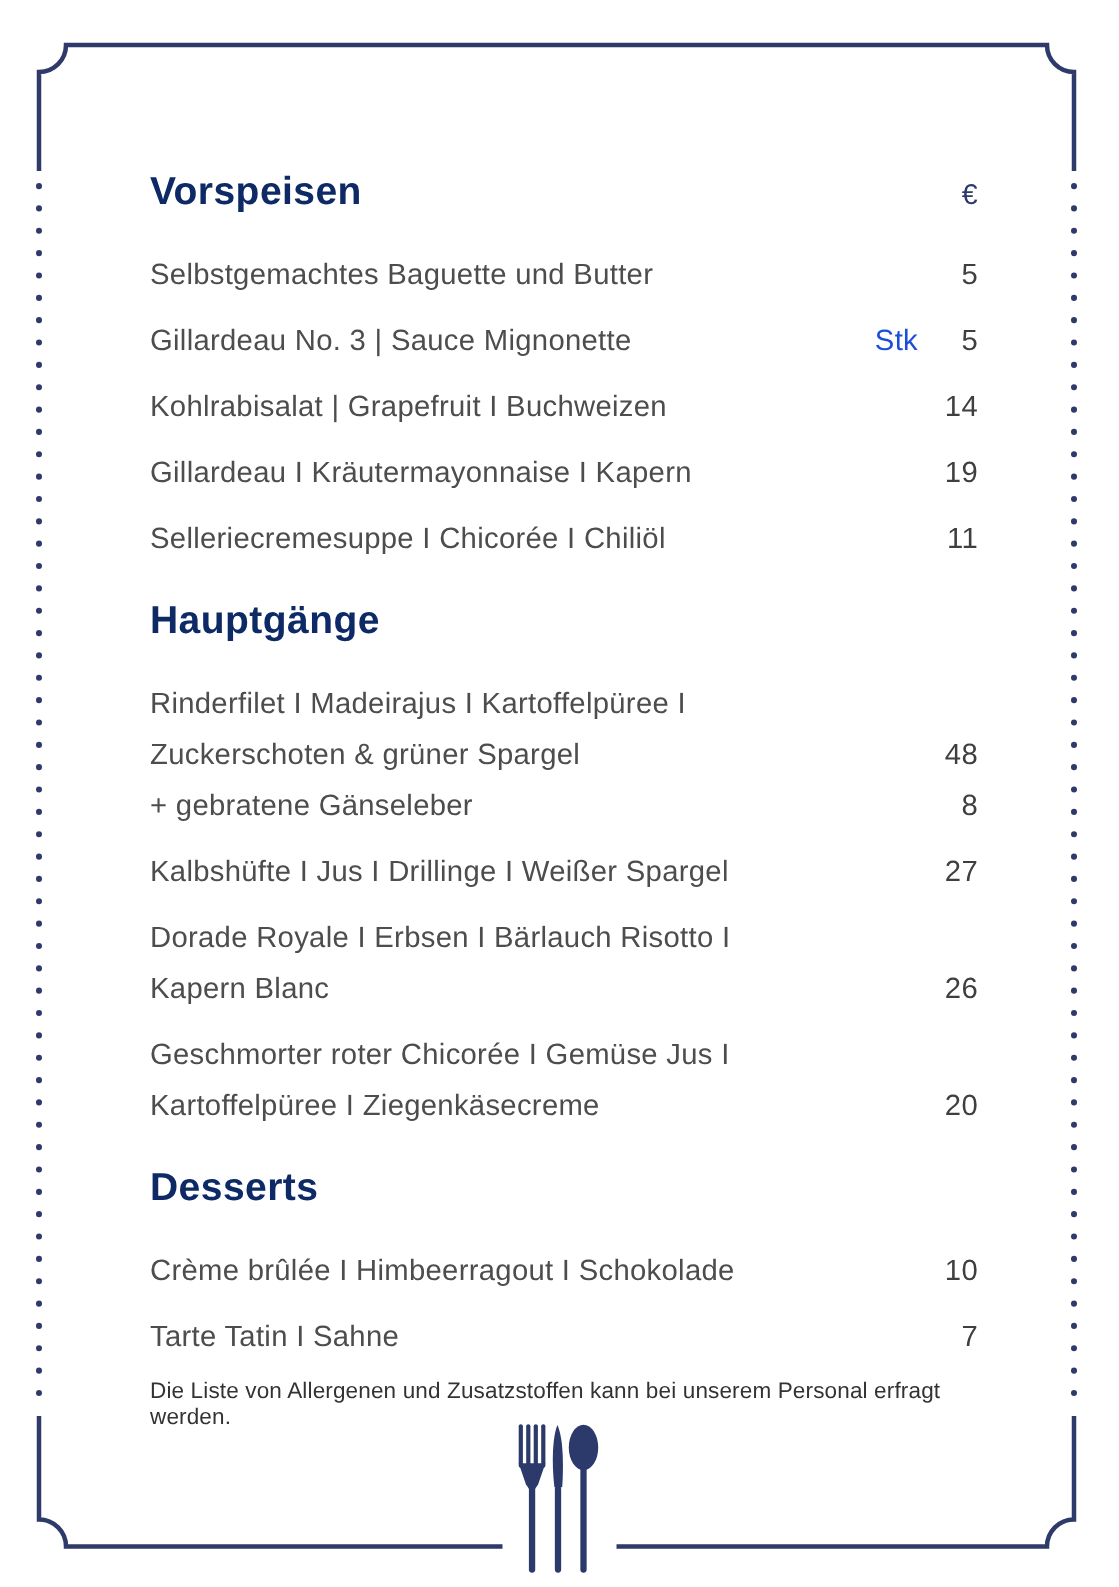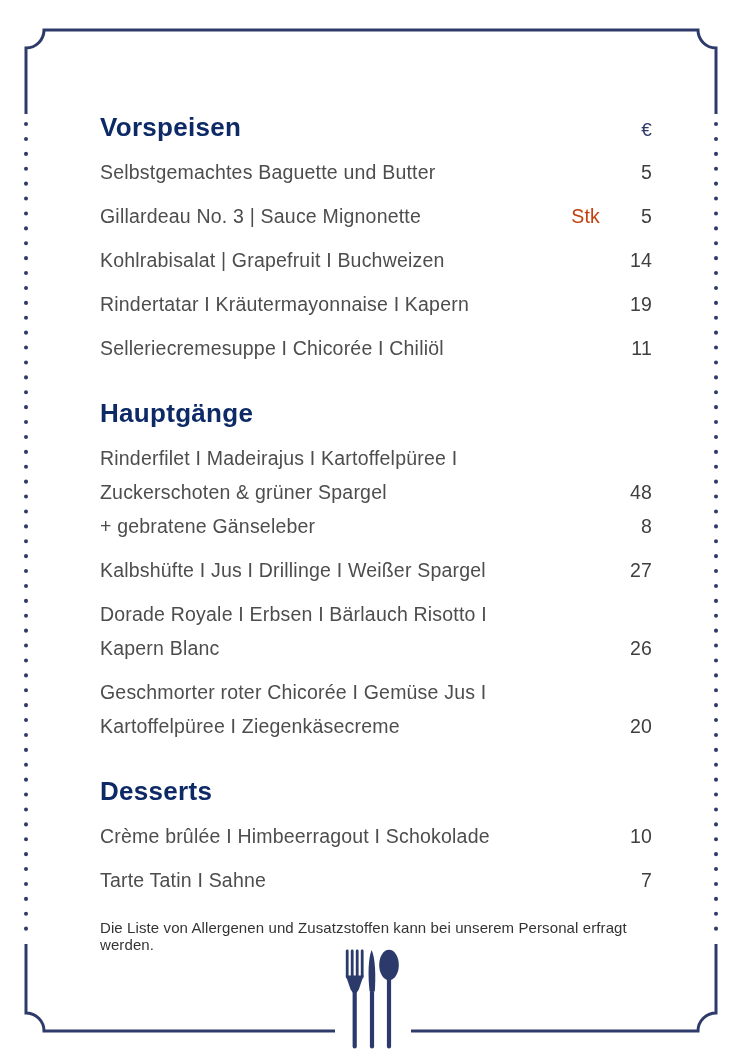--- a/index.html
+++ b/index.html
@@ -21,25 +21,25 @@
   section:first-child .sec-head{margin-top:0;}
   .sec-title{
     margin:0;font-size:26px;font-weight:700;color:#0d2a66;
     letter-spacing:0.3px;line-height:36px;
   }
   .euro{
     font-size:19px;font-weight:400;color:#2e3a6b;letter-spacing:0.2px;
   }
   .item{margin-bottom:10px;}
   .line{
-    display:flex;align-items:flex-start;height:34px;
+    display:flex;align-items:flex-end;height:34px;
     font-size:19.5px;font-weight:300;color:#4d4d4d;letter-spacing:0.2px;
   }
   .name{flex:1;white-space:nowrap;}
-  .unit{margin-right:24px;color:#c2410c;}
+  .unit{margin-right:12px;color:#1d4ed8;}
   .price{width:28px;text-align:right;color:#3f3f3f;}
   .footer-note{
     margin:16px 0 0 0;font-size:15px;color:#333333;letter-spacing:0.1px;
   }
   .line-gap{
     position:absolute;left:335px;top:1023px;width:76px;height:17px;
     background:#ffffff;z-index:2;
   }
   .cutlery{
     position:absolute;left:345px;top:949px;width:56px;height:101px;z-index:3;
@@ -81,21 +81,21 @@
             </div>
           </div>
           <div class="item">
             <div class="line">
               <span class="name">Kohlrabisalat | Grapefruit I Buchweizen</span>
               <span class="price">14</span>
             </div>
           </div>
           <div class="item">
             <div class="line">
-              <span class="name">Rindertatar I Kräutermayonnaise I Kapern</span>
+              <span class="name">Gillardeau I Kräutermayonnaise I Kapern</span>
               <span class="price">19</span>
             </div>
           </div>
           <div class="item">
             <div class="line">
               <span class="name">Selleriecremesuppe I Chicorée I Chiliöl</span>
               <span class="price">11</span>
             </div>
           </div>
         </section>

